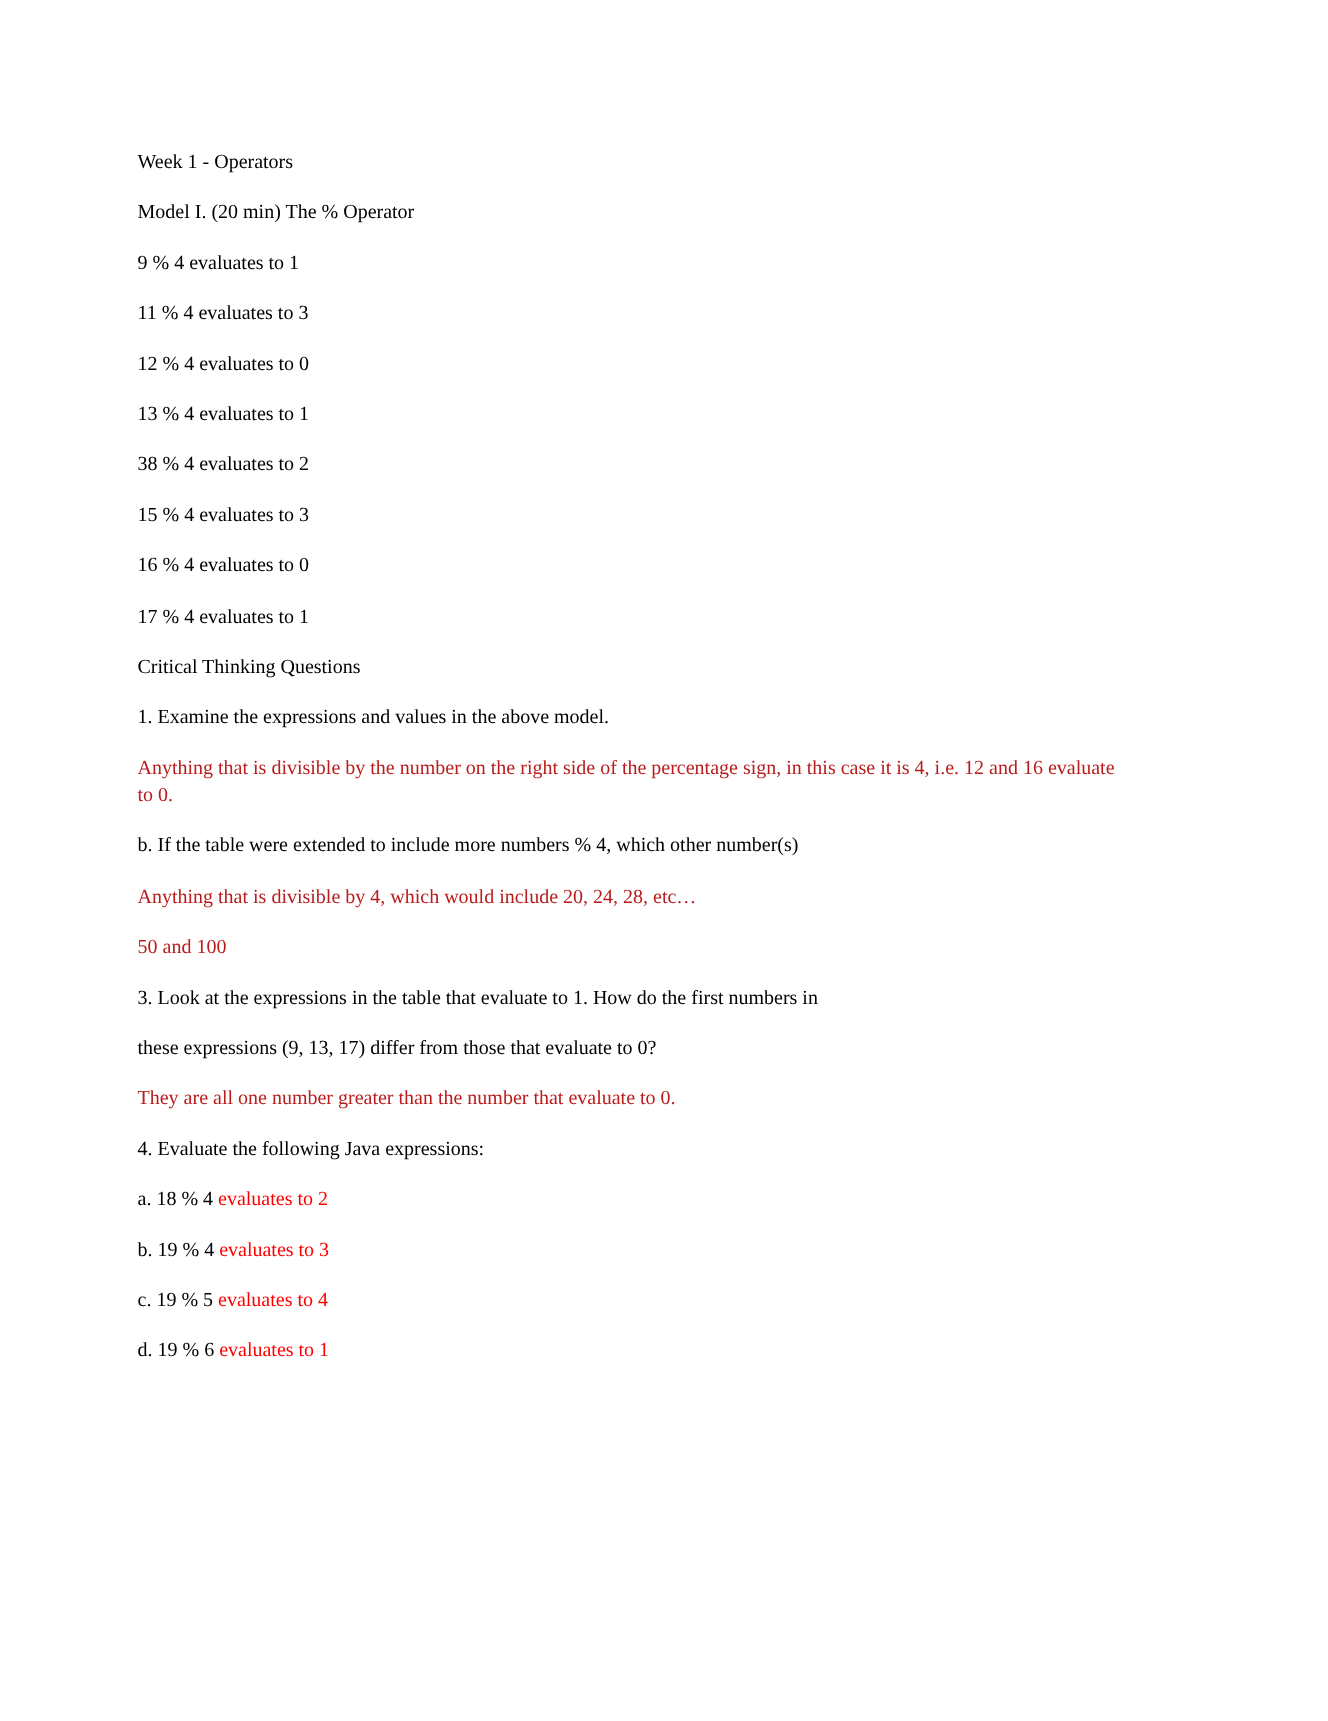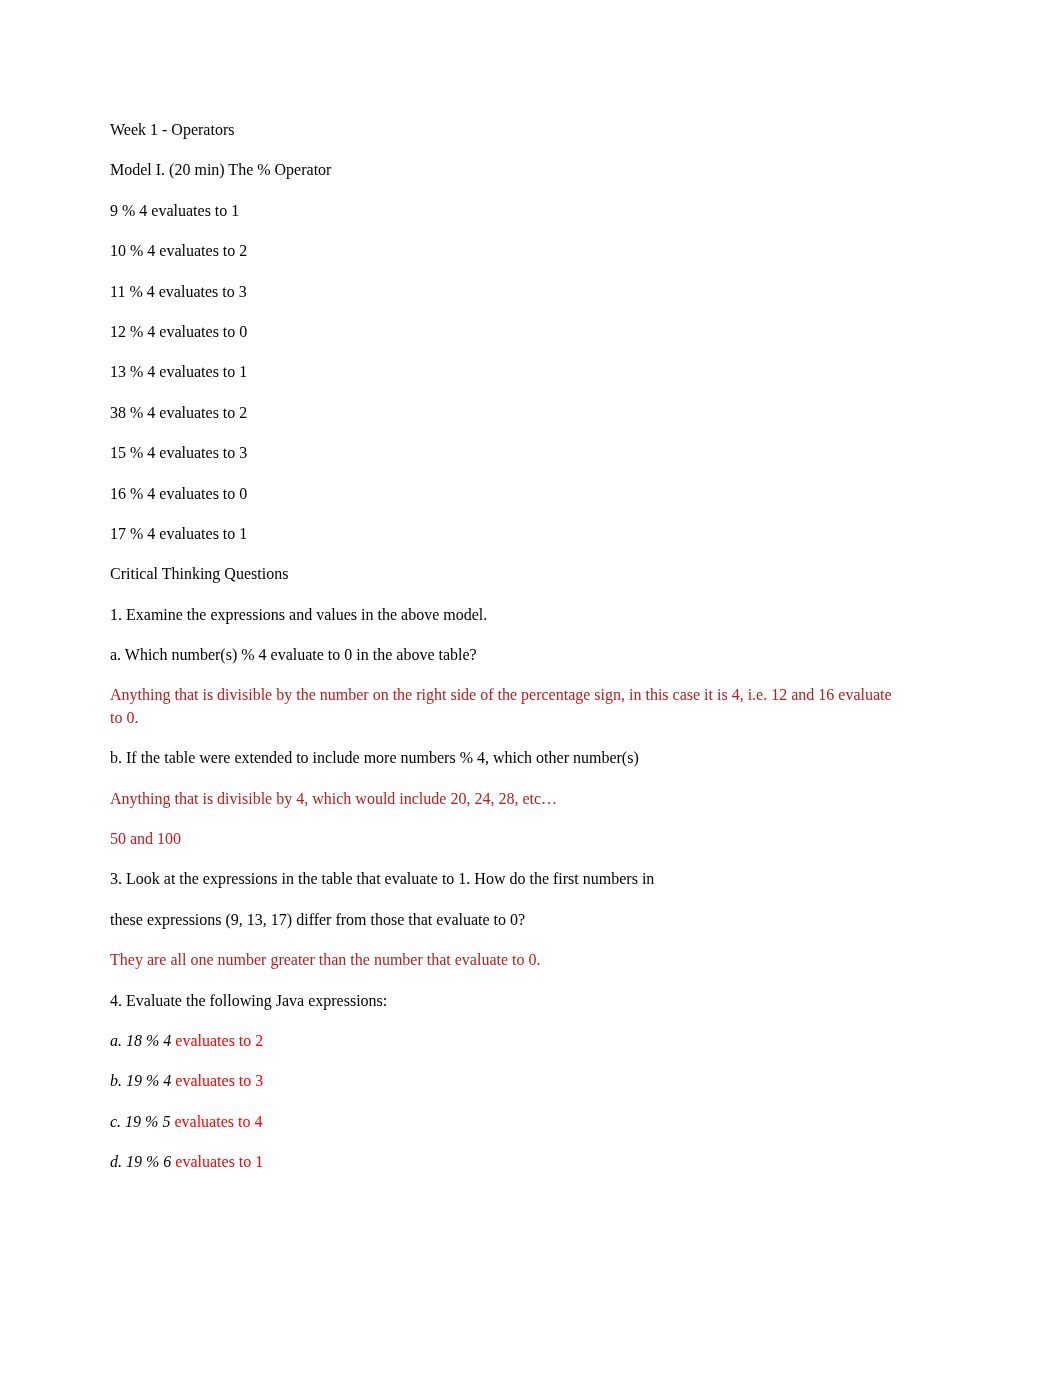--- a/index.html
+++ b/index.html
@@ -22,50 +22,47 @@
       margin-bottom: 18px;
     }
     .red {
       color: #b91c1c;
     }
     .inline {
       display: inline;
     }
     .expr-row .prompt {
       color: #000000;
-      font-style: italic;
     }
     .expr-row .ans {
       color: #ff0000;
       text-align: right;
     }
   </style>
 </head>
 <body>
 
 <div class="page">
 
   <div class="line">Week 1 - Operators</div>
 
   <div class="line">Model I. (20 min) The % Operator</div>
 
   <div class="line">9 % 4 evaluates to 1</div>
-  <div class="line">10 % 4 evaluates to 2</div>
   <div class="line">11 % 4 evaluates to 3</div>
   <div class="line">12 % 4 evaluates to 0</div>
   <div class="line">13 % 4 evaluates to 1</div>
   <div class="line">38 % 4 evaluates to 2</div>
   <div class="line">15 % 4 evaluates to 3</div>
   <div class="line">16 % 4 evaluates to 0</div>
   <div class="line">17 % 4 evaluates to 1</div>
 
   <div class="line">Critical Thinking Questions</div>
 
   <div class="line">1. Examine the expressions and values in the above model.</div>
-  <div class="line">a. Which number(s) % 4 evaluate to 0 in the above table?</div>
   <div class="line red">Anything that is divisible by the number on the right side of the percentage sign, in this case it is 4, i.e. 12 and 16 evaluate to 0.</div>
 
   <div class="line">b. If the table were extended to include more numbers % 4, which other number(s)</div>
   <div class="line red">Anything that is divisible by 4, which would include 20, 24, 28, etc…</div>
 
   <div class="line red">50 and 100</div>
 
   <div class="line">3. Look at the expressions in the table that evaluate to 1. How do the first numbers in</div>
   <div class="line">these expressions (9, 13, 17) differ from those that evaluate to 0?</div>
   <div class="line red">They are all one number greater than the number that evaluate to 0.</div>

